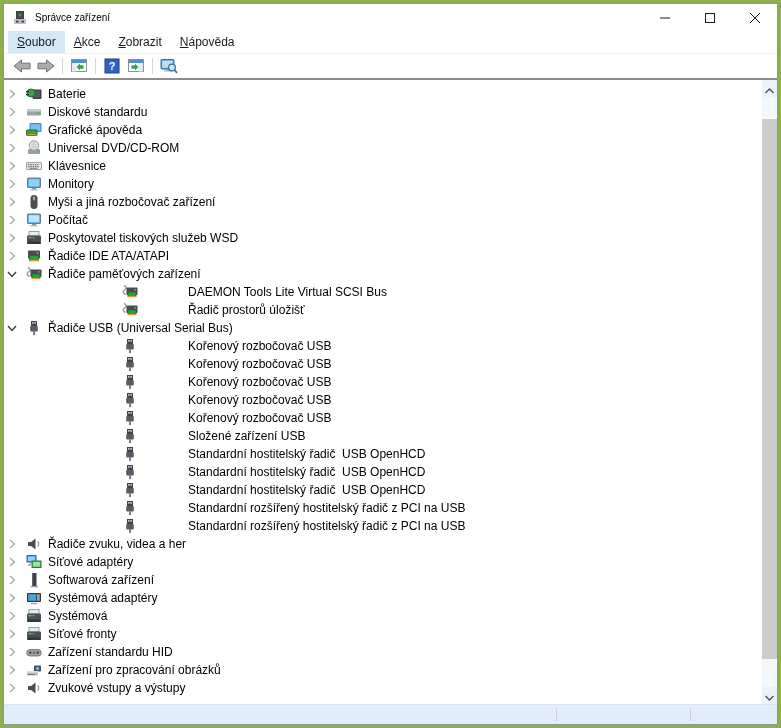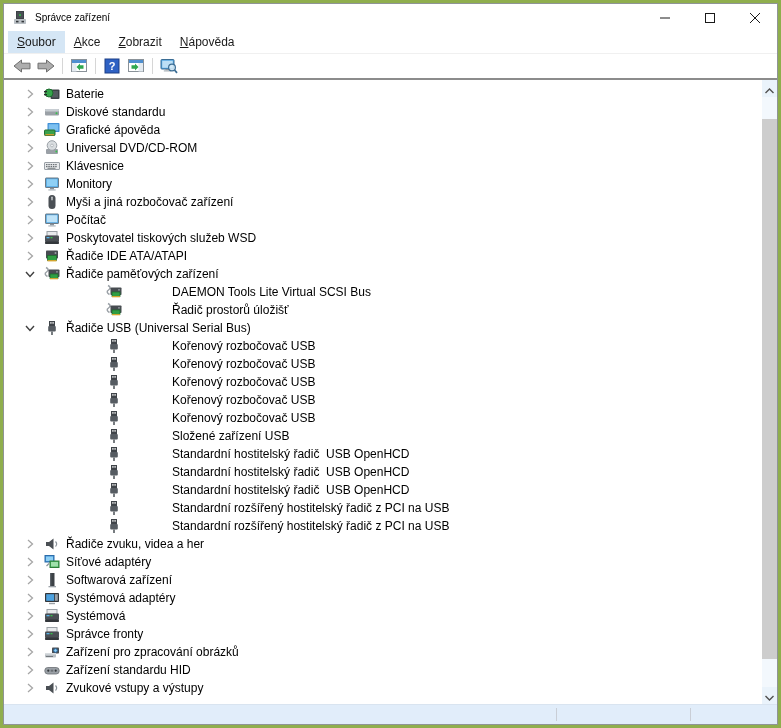--- a/index.html
+++ b/index.html
@@ -22,22 +22,22 @@
   
   .toolbar { height:24px; display:flex; align-items:center; padding-left:6px; background:#fff; flex:none; }
   .tb-btn { width:24px; height:22px; display:flex; align-items:center; justify-content:center; }
   .tb-sep { width:1px; height:16px; background:#d6d6d6; margin:0 4px; }
   .tb-btn svg { display:block; }
 
   
   .tree-wrap { flex:1; position:relative; border-top:2px solid #8c8c8c; background:#fff; overflow:hidden; }
   .tree-list { position:absolute; inset:0; padding-top:5px; overflow:hidden; }
   .row { height:18px; display:flex; align-items:center; white-space:pre; }
-  .row.lvl0 { padding-left:18px; }
-  .row.lvl1 { padding-left:36px;gap:44px; }
+  .row.lvl0 { }
+  .row.lvl1 { padding-left:52px;gap:44px; }
   .chev { width:16px; height:16px; margin-right:6px; flex:none; display:flex; align-items:center; justify-content:center; }
   .ticon { width:16px; height:16px; margin-right:6px; flex:none; }
   .lbl { font-size:12px; color:#000; white-space:pre; }
 
   
   .sbar { position:absolute; top:0; right:0; bottom:0; width:15px; background:#f3f8fd; display:flex; flex-direction:column; }
   .sb-btn { height:17px; flex:none; background:#eaf3fb; display:flex; align-items:center; justify-content:center; }
   .sb-gap-top { height:22px; flex:none; }
   .sb-thumb { height:540px; flex:none; background:#cdcdcd; }
   .sb-gap-bot { flex:1; }
@@ -391,38 +391,38 @@
                 <rect x="1" y="11.5" width="14" height="2.5" rx="0.8" fill="#33373b"></rect>
               </svg></span><span class="lbl">Systémová</span></div>
           <div class="row lvl0"><span class="chev"><svg width="16" height="16" viewBox="0 0 16 16">
                 <path d="M6 4 L10.5 8 L6 12" fill="none" stroke="#a6a6a6" stroke-width="1.3"></path>
               </svg></span><span class="ticon"><svg width="16" height="16" viewBox="0 0 16 16">
                 <rect x="3" y="1.5" width="10" height="4.5" fill="#e8eaec" stroke="#9aa0a6"></rect>
                 <rect x="1" y="5.5" width="14" height="6.5" rx="1" fill="#4a4f54"></rect>
                 <rect x="2.5" y="7" width="3" height="1.3" fill="#57b3e8"></rect>
                 <rect x="6.5" y="7" width="2" height="1.3" fill="#35c24a"></rect>
                 <rect x="1" y="11.5" width="14" height="2.5" rx="0.8" fill="#33373b"></rect>
-              </svg></span><span class="lbl">Správce fronty</span></div>
+              </svg></span><span class="lbl">Síťové fronty</span></div>
+          <div class="row lvl0"><span class="chev"><svg width="16" height="16" viewBox="0 0 16 16">
+                <path d="M6 4 L10.5 8 L6 12" fill="none" stroke="#a6a6a6" stroke-width="1.3"></path>
+              </svg></span><span class="ticon"><svg width="16" height="16" viewBox="0 0 16 16">
+                <rect x="0.8" y="5.5" width="14.4" height="6.5" rx="3" fill="#9aa0a6" stroke="#6a6f74" stroke-width="0.8"></rect>
+                <circle cx="4.3" cy="8.7" r="1.1" fill="#33373b"></circle>
+                <circle cx="11.7" cy="8.7" r="1.1" fill="#33373b"></circle>
+                <rect x="6.7" y="7.7" width="2.6" height="2" fill="#6a6f74"></rect>
+              </svg></span><span class="lbl">Zařízení standardu HID</span></div>
           <div class="row lvl0"><span class="chev"><svg width="16" height="16" viewBox="0 0 16 16">
                 <path d="M6 4 L10.5 8 L6 12" fill="none" stroke="#a6a6a6" stroke-width="1.3"></path>
               </svg></span><span class="ticon"><svg width="16" height="16" viewBox="0 0 16 16">
                 <rect x="8" y="3.5" width="7" height="6" rx="0.8" fill="#4a4f54"></rect>
                 <circle cx="11.5" cy="6.5" r="1.8" fill="#8fd0f5" stroke="#2c6ca8"></circle>
                 <rect x="1" y="9" width="11" height="4.5" rx="0.8" fill="#b9bfc4"></rect>
                 <rect x="1" y="9" width="11" height="1.6" fill="#d9dde0"></rect>
                 <rect x="2" y="12" width="7" height="0.9" fill="#6a6f74"></rect>
               </svg></span><span class="lbl">Zařízení pro zpracování obrázků</span></div>
-          <div class="row lvl0"><span class="chev"><svg width="16" height="16" viewBox="0 0 16 16">
-                <path d="M6 4 L10.5 8 L6 12" fill="none" stroke="#a6a6a6" stroke-width="1.3"></path>
-              </svg></span><span class="ticon"><svg width="16" height="16" viewBox="0 0 16 16">
-                <rect x="0.8" y="5.5" width="14.4" height="6.5" rx="3" fill="#9aa0a6" stroke="#6a6f74" stroke-width="0.8"></rect>
-                <circle cx="4.3" cy="8.7" r="1.1" fill="#33373b"></circle>
-                <circle cx="11.7" cy="8.7" r="1.1" fill="#33373b"></circle>
-                <rect x="6.7" y="7.7" width="2.6" height="2" fill="#6a6f74"></rect>
-              </svg></span><span class="lbl">Zařízení standardu HID</span></div>
           <div class="row lvl0"><span class="chev"><svg width="16" height="16" viewBox="0 0 16 16">
                 <path d="M6 4 L10.5 8 L6 12" fill="none" stroke="#a6a6a6" stroke-width="1.3"></path>
               </svg></span><span class="ticon"><svg width="16" height="16" viewBox="0 0 16 16">
                 <path d="M2 6 h3 L9.5 2.5 v11 L5 10 H2 Z" fill="#4a4f54"></path>
                 <path d="M11.5 5.5 q2.3 2.5 0 5" stroke="#8a9299" fill="none" stroke-width="1.2"></path>
               </svg></span><span class="lbl">Zvukové vstupy a výstupy</span></div>
         </div>
       <div class="sbar">
         <div class="sb-btn">
           <span><svg width="9" height="6" viewBox="0 0 9 6">

